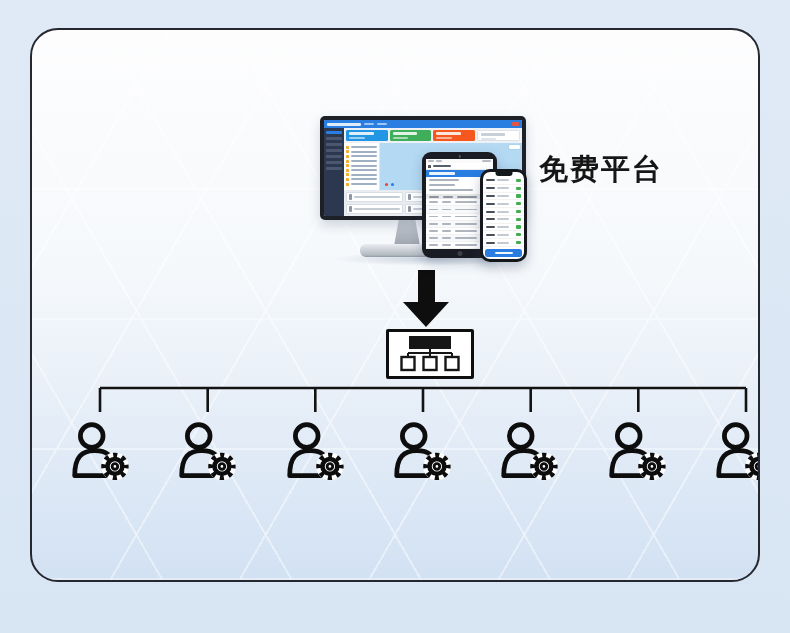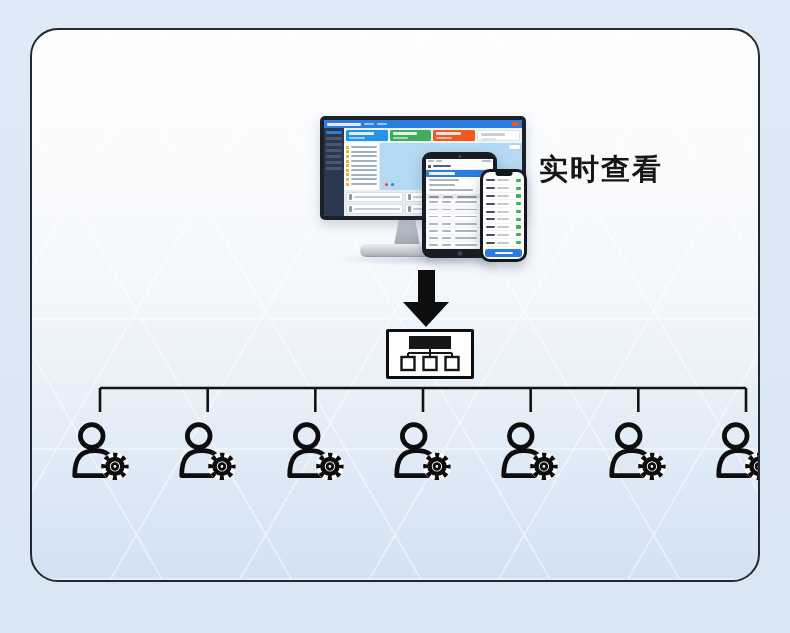--- a/index.html
+++ b/index.html
@@ -377,21 +377,21 @@
             <u></u>
           </div>
         <div class="ph-btn">
             <i></i>
           </div>
       </div>
     </div>
   </div>
 
   <div class="headline">
-    <div>实时查看</div>
+    <div>免费平台</div>
   </div>
 
   <div class="arrow">
     <div class="shaft"></div>
       <div class="head"></div>
   </div>
 
   <div class="orgbox">
     <svg width="82" height="44" viewBox="0 0 82 44">
       <rect x="20" y="4" width="42" height="13" fill="#161616"></rect>

